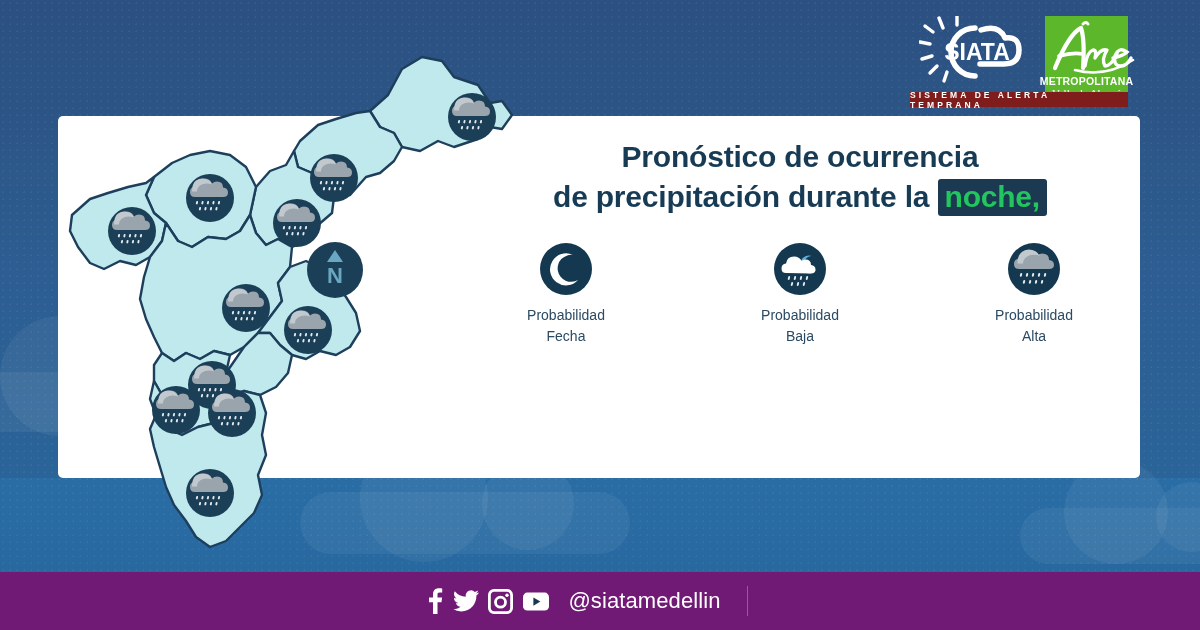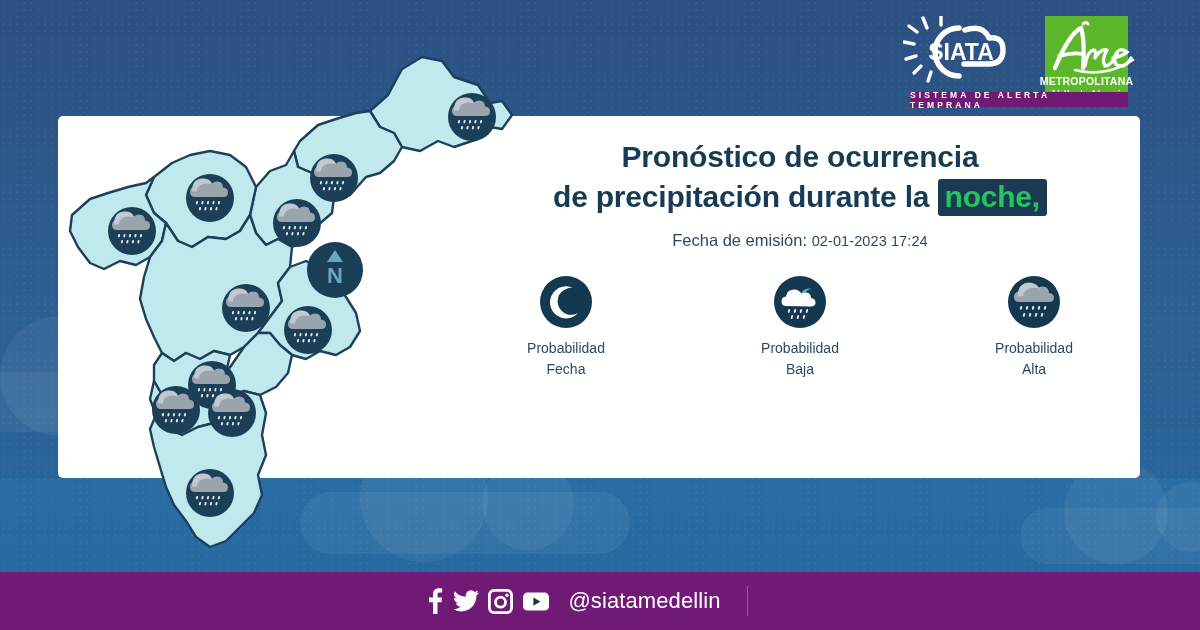--- a/index.html
+++ b/index.html
@@ -49,42 +49,42 @@
   #cl4::after  { width:74px; height:74px; left:140px; top:-30px; }
 
   
   #card {
     position:absolute; left:58px; top:116px; width:1082px; height:362px;
     background:#ffffff; border-radius:5px; z-index:2;
   }
 
   
   #logos { position:absolute; right:72px; top:16px; z-index:6;
-           display:flex; align-items:flex-start; gap:24px; }
+           display:flex; align-items:flex-start; gap:8px; }
   .siata-logo { position:relative; width:118px; height:72px; }
   .siata-logo svg { display:block; }
   .area-logo {
     width:83px; height:88px; background:#5cb82a;
     display:flex; flex-direction:column; align-items:center;
     justify-content:flex-end; padding-bottom:4px; position:relative;
   }
   .area-script {
     position:absolute; left:0; right:0; top:2px; height:58px;
   }
   .area-sub1 {
     color:#fff; font-size:10.5px; font-weight:bold; letter-spacing:.2px;
     line-height:12px; font-family:"Liberation Sans", sans-serif;
   }
   .area-sub2 {
     color:#fff; font-size:11px; line-height:13px;
     font-family:"Liberation Serif", serif;
   }
   #sat-bar {
     position:absolute; right:72px; top:92px; width:218px; height:15px;
-    background:#701a75; z-index:6;
+    background:#7f1d1d; z-index:6;
     display:flex; align-items:center; justify-content:center;
   }
   #sat-bar span {
     color:#fff; font-size:8.5px; font-weight:bold; letter-spacing:3.1px;
   }
 
   
   #map { position:absolute; left:50px; top:55px; width:480px; height:510px; z-index:4; }
 
   
@@ -257,24 +257,20 @@
 
 <div id="panel">
   <div id="title">
     <div>Pronóstico de ocurrencia</div>
     <div>
       <span>de precipitación durante la</span>
       <span class="hl">noche,</span>
     </div>
   </div>
 
-  <div id="fecha">
-    <span class="lbl">Fecha de emisión:</span>
-    <span class="val">02-01-2023 17:24</span>
-  </div>
 
   <div id="legend">
 
     <div class="leg">
       <div class="leg-icon">
         <svg width="52" height="52" viewBox="0 0 52 52" aria-hidden="true">
           <circle cx="26" cy="26" r="26" fill="#133850"></circle>
           <path d="M33 12 a16 16 0 1 0 5 25 a13.5 13.5 0 1 1 -5 -25 z" fill="#ffffff"></path>
         </svg>
       </div>

